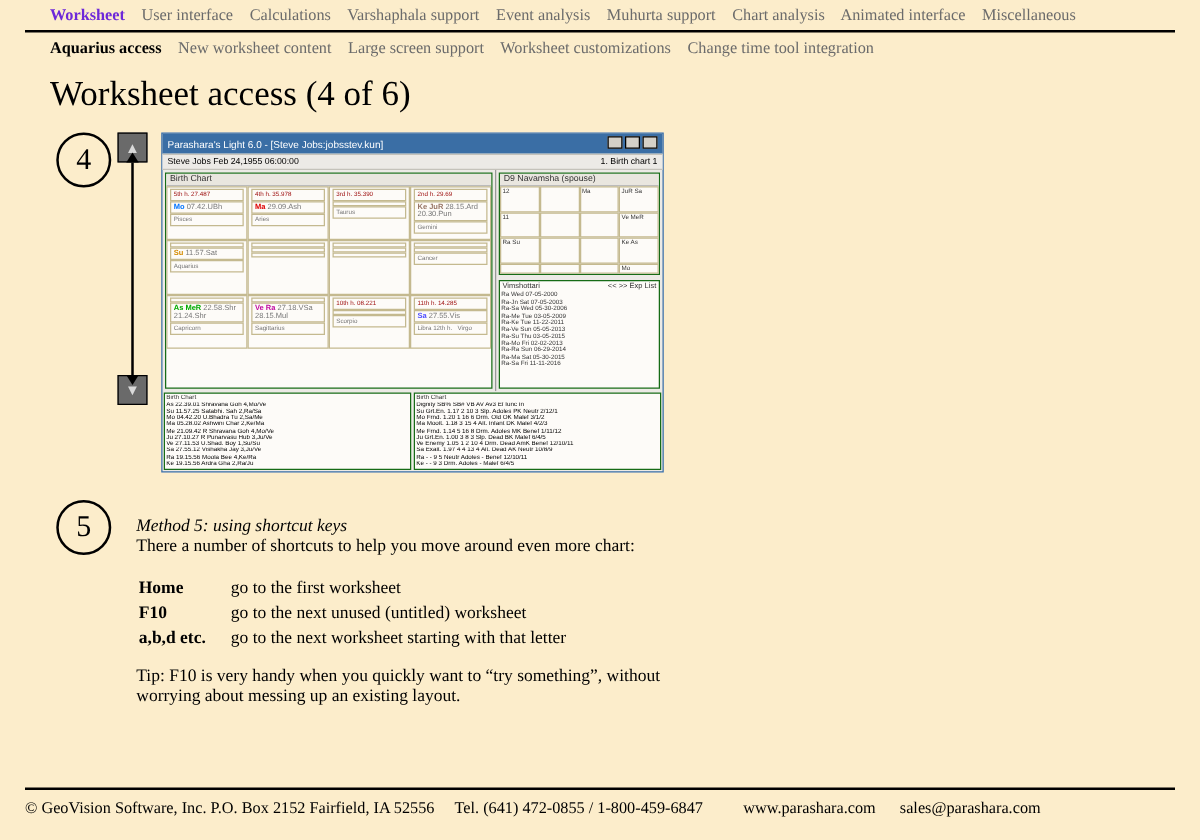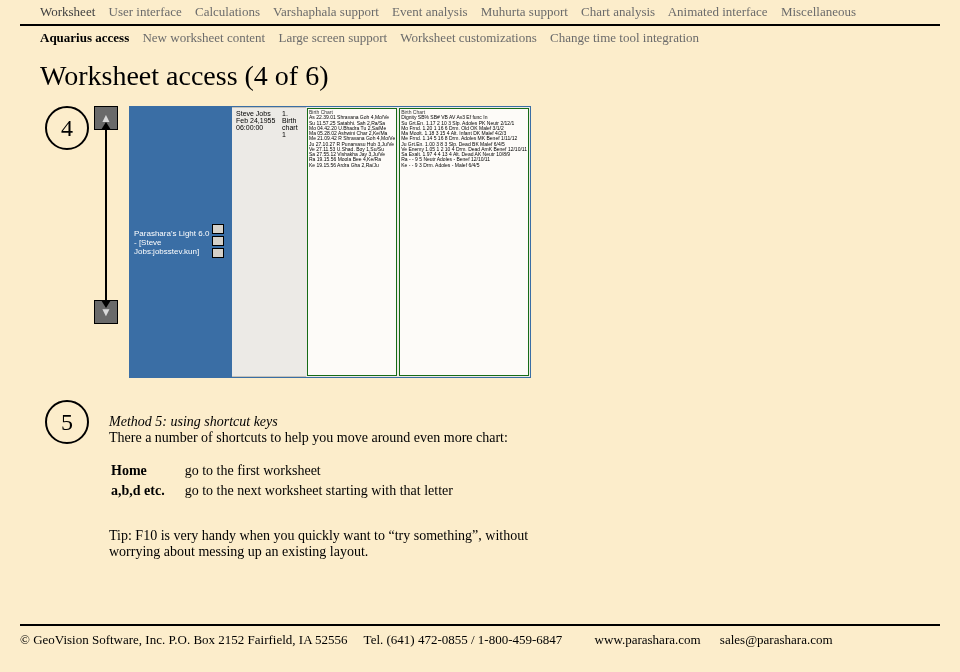--- a/index.html
+++ b/index.html
@@ -1,37 +1,37 @@
 <!DOCTYPE html>
 <html><head>
 <meta charset="utf-8">
 <style>
 html,body{margin:0;padding:0;background:#fcedcb;font-family:"Times New Roman",Times,serif;font-size:14px;color:#000;width:960px;height:672px;overflow:hidden}
 .page{padding:0 20px 0 20px}
 .topnav{padding:4px 0 2px 20px;font-size:13px;color:#6b6b6b}
 .topnav span{margin-right:10px;cursor:pointer}
-.topnav .active{color:#404040;font-weight:normal}
+.topnav .active{color:#6d28d9;font-weight:bold}
 hr.rule{border:0;border-top:2px solid #000;margin:2px 0 4px 0}
 .subnav{padding:0 0 4px 20px;font-size:13px;color:#6b6b6b}
 .subnav span{margin-right:10px;cursor:pointer}
 .subnav .active{color:#000;font-weight:bold}
 h1{font-size:28px;font-weight:normal;margin:10px 0 14px 20px}
 .row{display:flex;align-items:flex-start}
 .numcirc{width:40px;height:40px;border:2px solid #000;border-radius:50%;display:flex;align-items:center;justify-content:center;font-size:24px;margin-left:25px;flex:0 0 40px;font-family:"Times New Roman",serif}
 .bodycol{flex:1;padding:0 10px 0 20px;max-width:260px}
 .methodtitle{font-style:italic;margin-bottom:0}
 .desc{margin-top:0}
 .shot-wrap{display:flex;align-items:flex-start}
 .arrowcol{width:34px;display:flex;flex-direction:column;align-items:center;margin-right:6px}
 .arrowbtn{width:22px;height:22px;background:#6a6a6a;border:1px solid #000;display:flex;align-items:center;justify-content:center;color:#d9d9d9;font-size:12px}
 .arrowspacer{height:170px;width:2px;background:#000;position:relative}
 .arrowspacer::before{content:"";position:absolute;top:-8px;left:-4px;border-left:5px solid transparent;border-right:5px solid transparent;border-bottom:8px solid #000}
 .arrowspacer::after{content:"";position:absolute;bottom:-8px;left:-4px;border-left:5px solid transparent;border-right:5px solid transparent;border-top:8px solid #000}
 
-.appwin{width:400px;height:270px;border:1px solid #3a6ea5;background:#eceae6;display:flex;flex-direction:row;font-family:Verdana,Arial,sans-serif}
+.appwin{width:400px;height:270px;border:1px solid #3a6ea5;background:#eceae6;display:flex;flex-direction:column;font-family:Verdana,Arial,sans-serif}
 .titlebar{background:#3a6ea5;color:#fff;font-size:8px;padding:2px 4px;display:flex;justify-content:space-between;align-items:center}
 .titlebar .btns span{display:inline-block;width:10px;height:8px;background:#d4d0c8;border:1px solid #000;margin-left:2px}
 .menubar{font-size:8px;padding:2px 4px;color:#000;background:#eceae6;white-space:nowrap;overflow:hidden}
 .menubar span{margin-right:6px}
 .tb{font-size:7px;padding:2px 4px;background:#eceae6;display:flex;justify-content:space-between;border-top:1px solid #c4c2ba;border-bottom:1px solid #c4c2ba}
 .wsp{display:flex;flex:1;overflow:hidden}
 .leftcol{flex:0 0 266px;display:flex;flex-direction:column}
 .rightcol{flex:1;display:flex;flex-direction:column;border-left:1px solid #999}
 .panel{border:1px solid #166b16;margin:2px;background:#fdfbf8;font-size:6px;color:#333;flex:1;overflow:hidden}
 .panel-t{font-size:7px;color:#333;padding:1px 3px;border-bottom:1px solid #bbb;background:#e9e6df}
@@ -250,26 +250,30 @@
  <div class="bodycol m5col">
    <p class="methodtitle">Method 5: using shortcut keys</p>
    <p class="desc">There a number of shortcuts to help you move around even more chart:</p>
    <table class="kbtbl">
     <tbody>
             <tr>
               <td>Home</td>
               <td>go to the first worksheet</td>
             </tr>
     <tr>
+              <td>F10</td>
+              <td>go to the next unused (untitled) worksheet</td>
+            </tr>
+    <tr>
               <td>a,b,d etc.</td>
               <td>go to the next worksheet starting with that letter</td>
             </tr>
    </tbody>
         </table>
-   <p style="margin-top:26px">Tip:  F10 is very handy when you quickly want to “try something”, without worrying about messing up an existing layout.</p>
+   <p style="margin-top:12px">Tip:  F10 is very handy when you quickly want to “try something”, without worrying about messing up an existing layout.</p>
  </div>
 </div>
 
 <hr class="footrule">
 <div class="footer">
  <span>© GeoVision Software, Inc. P.O. Box 2152 Fairfield, IA 52556</span>&nbsp;&nbsp;&nbsp;&nbsp;
  <span>Tel. (641) 472-0855 / 1-800-459-6847</span>&nbsp;&nbsp;&nbsp;&nbsp;
  <a>www.parashara.com</a>
  <a>sales@parashara.com</a>
 </div>

